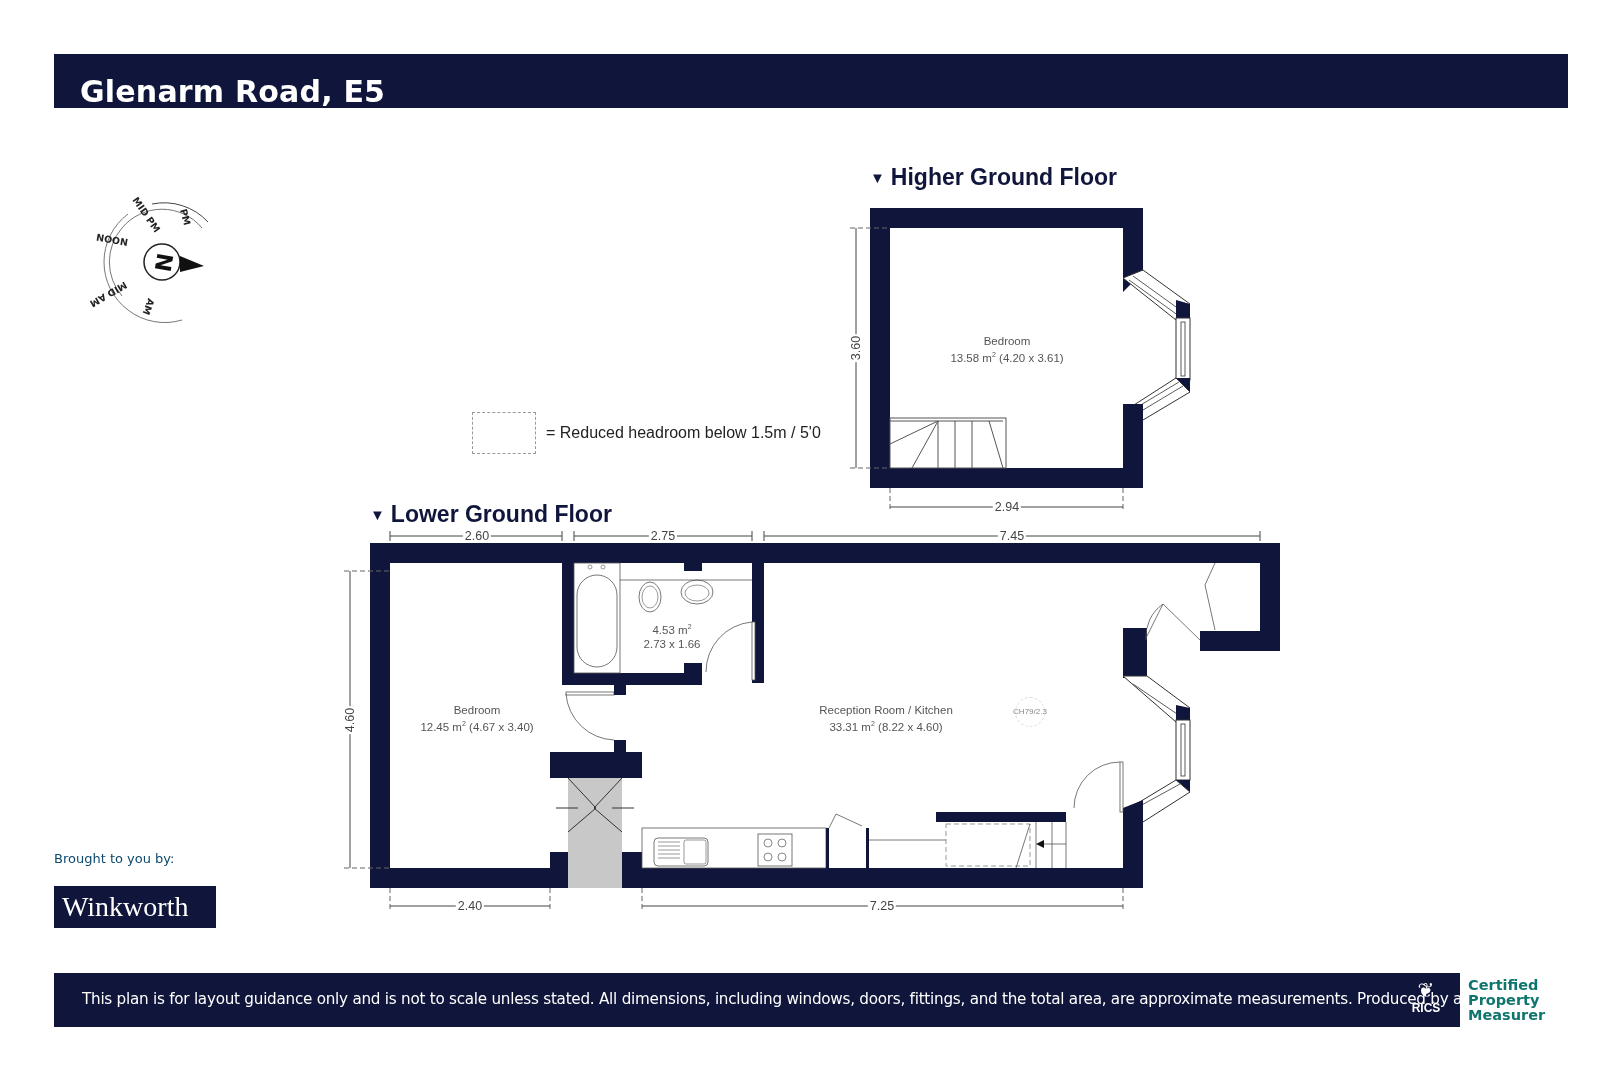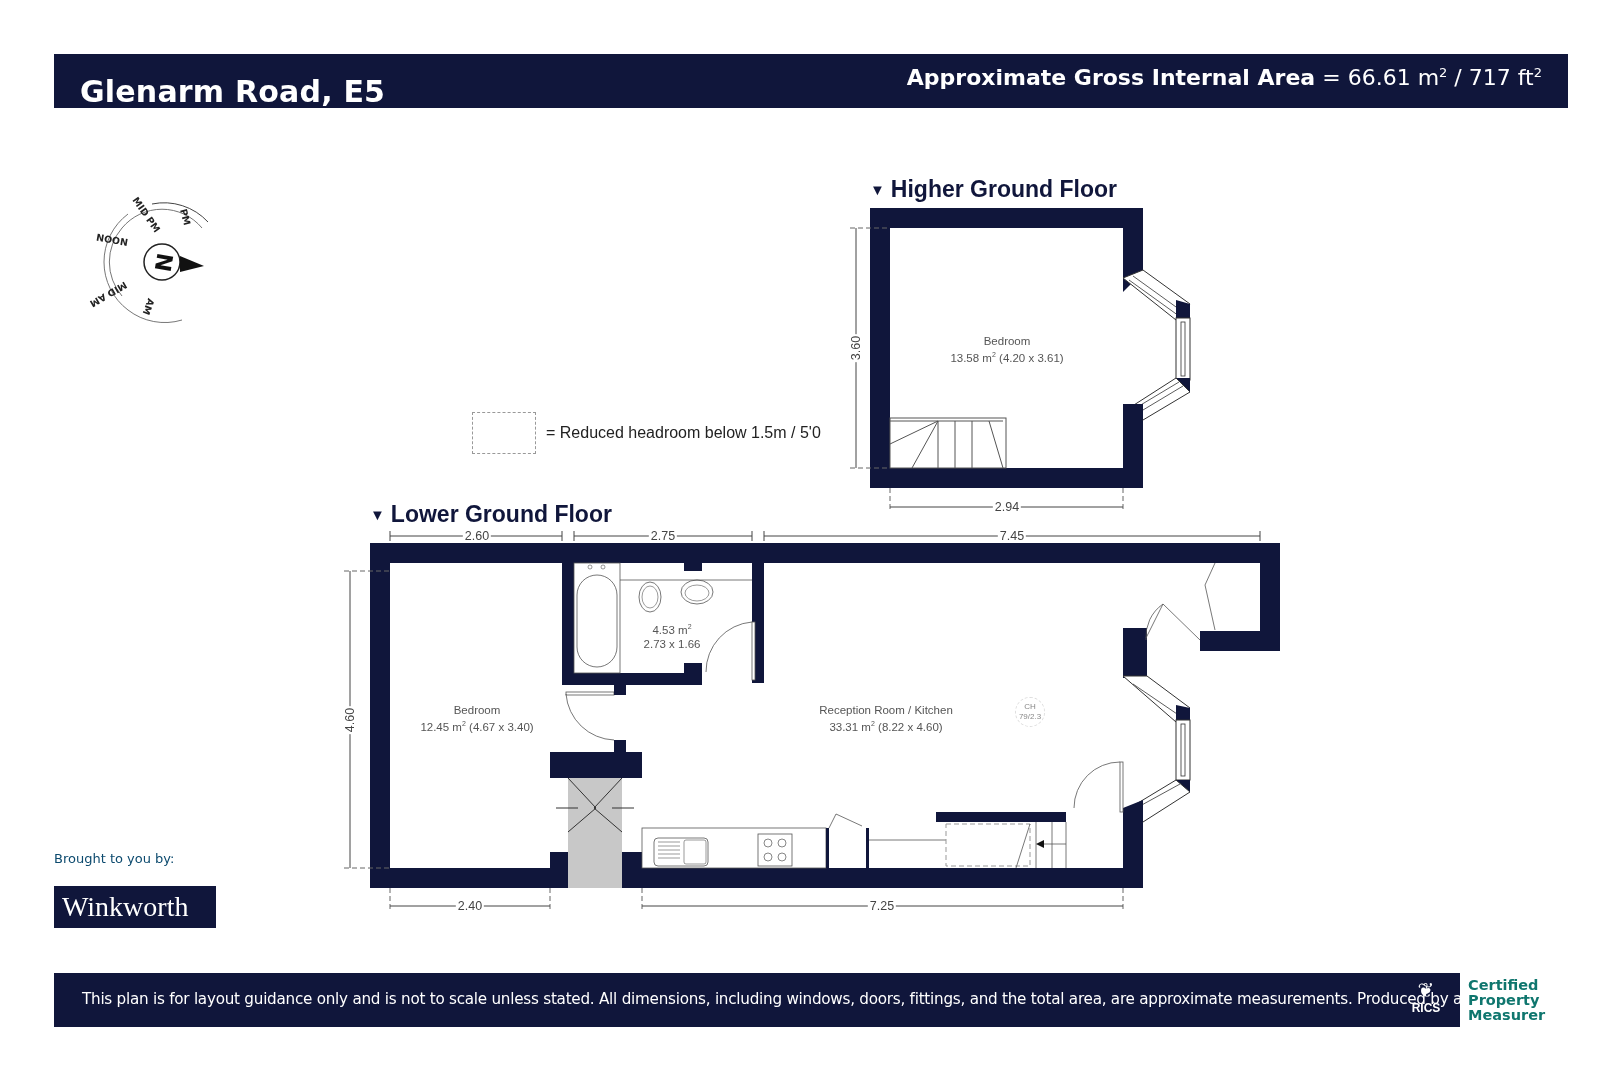--- a/index.html
+++ b/index.html
@@ -12,41 +12,36 @@
   .plan-svg{position:absolute;left:0;top:0;}
   .floor-title{position:absolute;font-size:23px;font-weight:bold;color:#10163b;white-space:nowrap;}
   .floor-title .tri{font-size:15px;margin-right:6px;position:relative;top:-2px;}
   .room-label{position:absolute;text-align:center;font-size:11.5px;color:#555;line-height:14px;white-space:nowrap;transform:translateX(-50%);}
   .room-label sup{font-size:7px;}
   .dim{position:absolute;font-size:12.5px;color:#444;background:#fff;padding:0 2px;transform:translate(-50%,-50%);}
   .dim.vert{transform:translate(-50%,-50%) rotate(-90deg);}
   .legend{position:absolute;left:472px;top:412px;}
   .legend-box{position:absolute;left:0;top:0;width:64px;height:42px;border:1.4px dashed #999;box-sizing:border-box;}
   .legend-text{position:absolute;left:74px;top:12px;font-size:16px;color:#222;white-space:nowrap;}
-  .ch-label{position:absolute;left:1030px;top:712px;font-size:8px;color:#888;text-align:center;line-height:10px;transform:translate(-50%,-50%);border:1px dashed #ddd;border-radius:50%;width:28px;height:28px;display:flex;flex-direction:column;justify-content:center;align-items:center;}
+  .ch-label{position:absolute;left:1030px;top:712px;font-size:8px;color:#888;text-align:center;line-height:10px;transform:translate(-50%,-50%);border:1px dashed #ddd;border-radius:50%;width:28px;height:28px;display:flex;flex-direction:row;justify-content:center;align-items:center;}
   .brought{position:absolute;left:54px;top:851px;font-size:13px;color:#0c4a6e;font-family:"DejaVu Sans",sans-serif;}
   .agent-logo{position:absolute;left:54px;top:886px;width:162px;height:42px;background:#10163b;color:#fff;}
   .agent-logo span{position:absolute;left:8px;top:5px;font-family:"Liberation Serif",serif;font-size:28px;}
   .footer-bar{position:absolute;left:54px;top:973px;width:1406px;height:54px;background:#10163b;color:#fff;}
   .footer-text{position:absolute;left:28px;top:17px;font-size:15.2px;font-family:"DejaVu Sans",sans-serif;white-space:nowrap;letter-spacing:-0.25px;}
   .rics-mark{position:absolute;right:12px;top:6px;width:44px;height:42px;text-align:center;color:#fff;}
   .rics-mark .lion{font-size:20px;line-height:22px;}
   .rics-mark .rics-word{font-size:12px;font-weight:bold;line-height:14px;}
   .cpm{position:absolute;left:1468px;top:978px;font-size:14.5px;font-weight:bold;color:#0f766e;line-height:15px;font-family:"DejaVu Sans",sans-serif;}
 </style>
 </head>
 <body>
 
 <div class="header-bar">
   <div class="header-title">Glenarm Road, E5</div>
-  <div class="header-area">
-    <span class="lbl">Approximate Gross Internal Area</span>
-    <span>=</span>
-    <span>66.61 m</span><sup>2</sup><span> / </span><span>717 ft</span><sup>2</sup>
-  </div>
 </div>
 
 <svg class="plan-svg" width="1600" height="1078" viewBox="0 0 1600 1078">
 
   <g transform="translate(162,262)">
     <path d="M 46 -40 A 60 60 0 0 0 -10 -58" fill="none" stroke="#444" stroke-width="1"></path>
     <path d="M 40 -34 A 52 52 0 0 0 -40 -34" fill="none" stroke="#777" stroke-width="1"></path>
     <path d="M -34 -48 A 60 60 0 0 0 -34 48" fill="none" stroke="#777" stroke-width="1"></path>
     <path d="M -40 -34 A 52 52 0 0 0 -40 34" fill="none" stroke="#777" stroke-width="1"></path>
     <path d="M -34 48 A 60 60 0 0 0 20 58" fill="none" stroke="#777" stroke-width="1"></path>
@@ -205,21 +200,21 @@
     <line x1="1260" y1="531" x2="1260" y2="541" stroke="#444" stroke-width="1"></line>
     <line x1="390" y1="888" x2="390" y2="912" stroke="#666" stroke-width="1" stroke-dasharray="5,3"></line>
     <line x1="550" y1="888" x2="550" y2="912" stroke="#666" stroke-width="1" stroke-dasharray="5,3"></line>
     <line x1="642" y1="888" x2="642" y2="912" stroke="#666" stroke-width="1" stroke-dasharray="5,3"></line>
     <line x1="1123" y1="888" x2="1123" y2="912" stroke="#666" stroke-width="1" stroke-dasharray="5,3"></line>
     <line x1="390" y1="906" x2="550" y2="906" stroke="#444" stroke-width="1"></line>
     <line x1="642" y1="906" x2="1123" y2="906" stroke="#444" stroke-width="1"></line>
   </g>
 </svg>
 
-<div class="floor-title" style="left:870px;top:176px;">
+<div class="floor-title" style="left:870px;top:164px;">
   <span class="tri">▼</span><span>Higher Ground Floor</span>
 </div>
 <div class="floor-title" style="left:370px;top:501px;">
   <span class="tri">▼</span><span>Lower Ground Floor</span>
 </div>
 
 <div class="room-label" style="left:1007px;top:334px;">
   <div>Bedroom</div>
   <div><span>13.58 m</span><sup>2</sup><span> (4.20 x 3.61)</span></div>
 </div>

